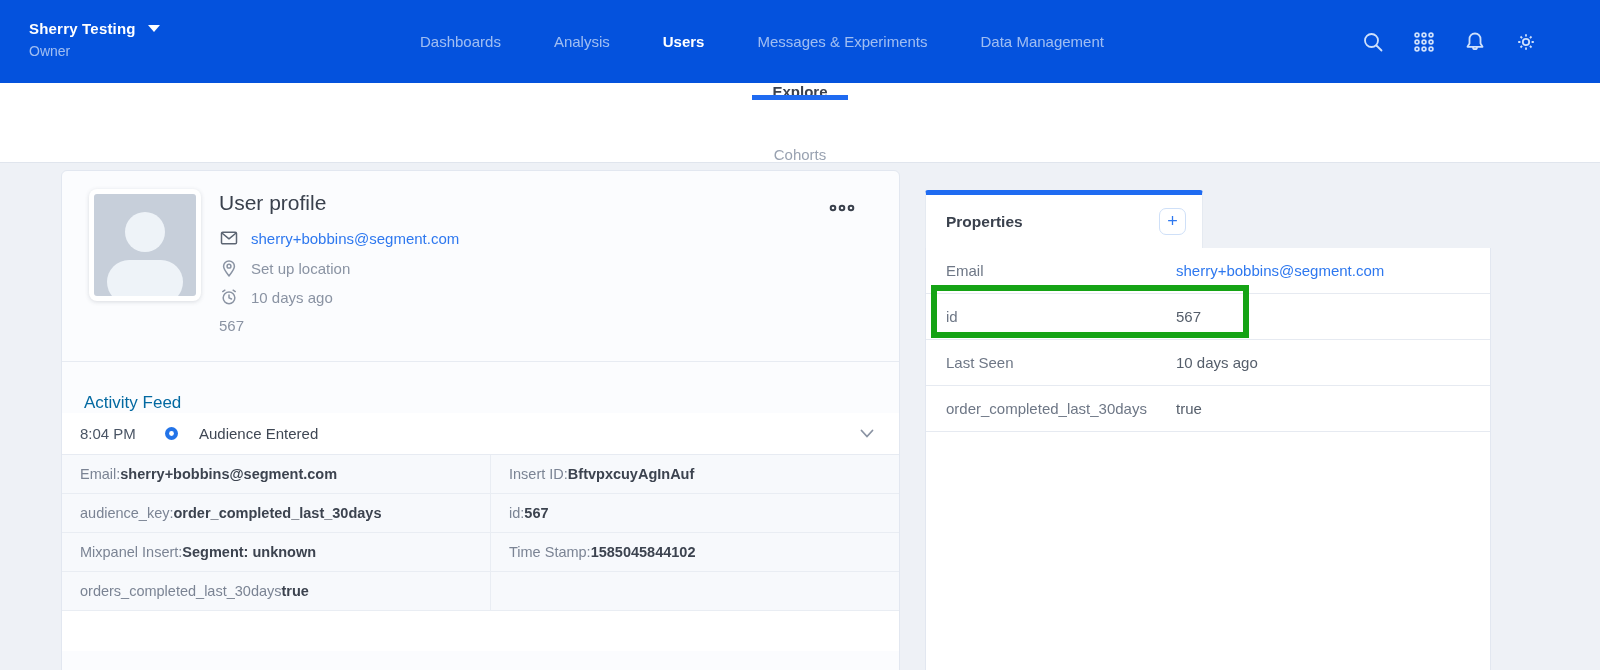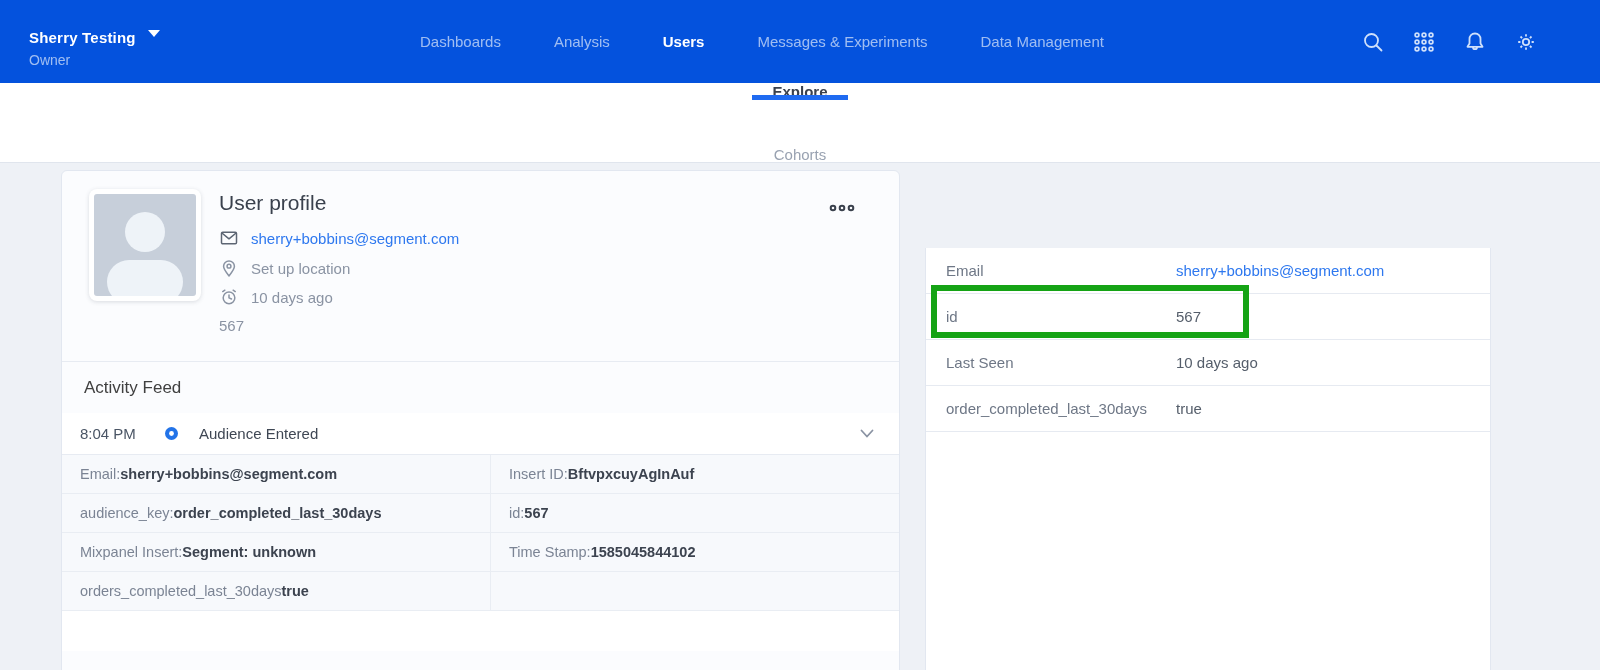--- a/index.html
+++ b/index.html
@@ -3,21 +3,21 @@
 <meta charset="utf-8">
 <style>
   * { margin:0; padding:0; box-sizing:border-box; }
   html,body { font-family:"Liberation Sans", sans-serif; }
   .stage { position:relative; width:1600px; height:670px; overflow:hidden; background:#eef1f6; }
 
   
   .top-nav { position:absolute; top:0; left:0; width:1600px; height:83px; background:#0452dd; display:flex; align-items:center; }
   .proj { position:absolute; left:29px; top:20px; color:#fff; }
   .proj-name-row { display:flex; align-items:center; gap:12px; cursor:pointer; }
-  .proj-name { font-size:15px; font-weight:bold; letter-spacing:.2px;margin-top:9px; }
+  .proj-name { font-size:15px; font-weight:bold; letter-spacing:.2px; }
   .proj-caret { width:0; height:0; border-left:6px solid transparent; border-right:6px solid transparent; border-top:7px solid #fff; display:inline-block; }
   .proj-role { margin-top:6px; font-size:14px; color:rgba(255,255,255,.62); }
   .nav-items { position:absolute; left:420px; top:0; height:83px; display:flex; align-items:center; gap:53px; }
   .nav-item { font-size:15px; color:rgba(255,255,255,.62); cursor:pointer; white-space:nowrap; }
   .nav-item.active { color:#fff; font-weight:bold; }
   .nav-icons { position:absolute; right:62px; top:0; height:83px; display:flex; align-items:center; gap:27px; }
   .nav-icons svg { display:block; cursor:pointer; }
 
   
   .tab-bar { position:absolute; top:83px; left:0; width:1600px; height:80px; background:#fff; border-bottom:1px solid #e0e5ed; display:flex; justify-content:center; align-items:center; gap:46px;flex-direction:column; }
@@ -39,21 +39,21 @@
   .p-row { position:absolute; left:157px; display:flex; align-items:center; gap:12px; font-size:15px; }
   .p-row svg { flex:none; }
   .p-email { top:57px; }
   .p-email a { color:#2e78ef; text-decoration:none; cursor:pointer; }
   .p-loc { top:87px; color:#8a93a3; }
   .p-seen { top:116px; color:#8a93a3; }
   .p-id { position:absolute; left:157px; top:146px; font-size:15px; color:#8a93a3; }
   .kebab { position:absolute; right:44px; top:30px; cursor:pointer; }
 
   
-  .af-header { height:52px; border-top:1px solid #e7ebf2; display:flex; align-items:center; padding-left:22px; font-size:17px; color:#404040; background:#fbfcfe; }
+  .af-header { height:52px; border-top:1px solid #e7ebf2; display:flex; align-items:flex-end; padding-left:22px; font-size:17px; color:#0369a1; background:#fbfcfe; }
   .af-date { height:41px; background:#eef1f6; border-top:1px solid #e3e8f0; border-bottom:1px solid #e3e8f0; display:flex; align-items:center; padding-left:18px; font-size:11.5px; font-weight:bold; letter-spacing:.6px; color:#6a7380; }
   .af-event { height:42px; background:#fff; border-bottom:1px solid #e7ebf2; display:flex; align-items:center; padding:0 25px 0 18px; cursor:pointer; }
   .af-time { font-size:15px; color:#4a5565; width:84px; }
   .af-event-icon { margin-right:20px; display:flex; }
   .af-event-name { font-size:15px; color:#3f4754; }
   .af-chevron { margin-left:auto; display:flex; }
 
   
   .detail-table { display:grid; grid-template-columns:429px 409px; }
   .detail-cell { height:39px; background:#f7f9fc; border-bottom:1px solid #e9edf3; display:flex; align-items:center; padding-left:18px; font-size:14.5px; white-space:nowrap; overflow:hidden; }
@@ -233,20 +233,24 @@
       <div class="detail-cell">
         <span class="d-label"></span>
           <span class="d-value"></span>
       </div>
     </div>
     <div class="card-left-footer"></div>
   </section>
 
   <section class="card-right">
     <div class="rp-tabs">
+      <div class="rp-tab-props">
+        <span class="rp-tab-props-label">Properties</span>
+        <span class="rp-add-btn">+</span>
+      </div>
     </div>
 
     <div class="rp-body">
       <div class="rp-row">
         <span class="rp-key">Email</span>
         <span class="rp-val link">sherry+bobbins@segment.com</span>
       </div>
       <div class="rp-row">
         <span class="rp-key">id</span>
         <span class="rp-val">567</span>

